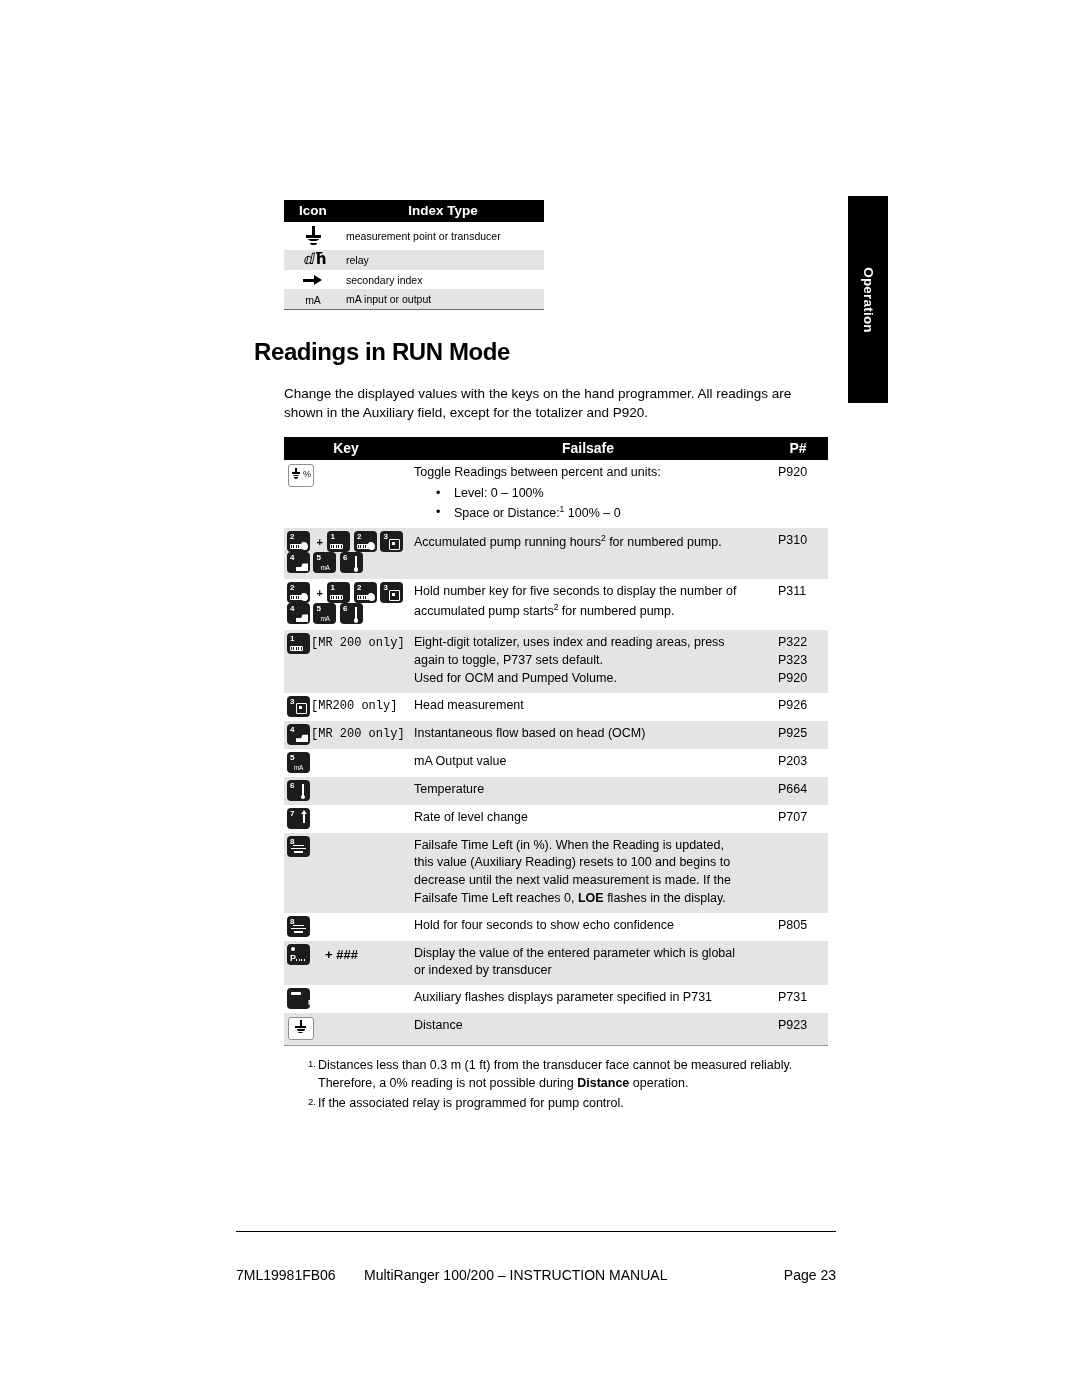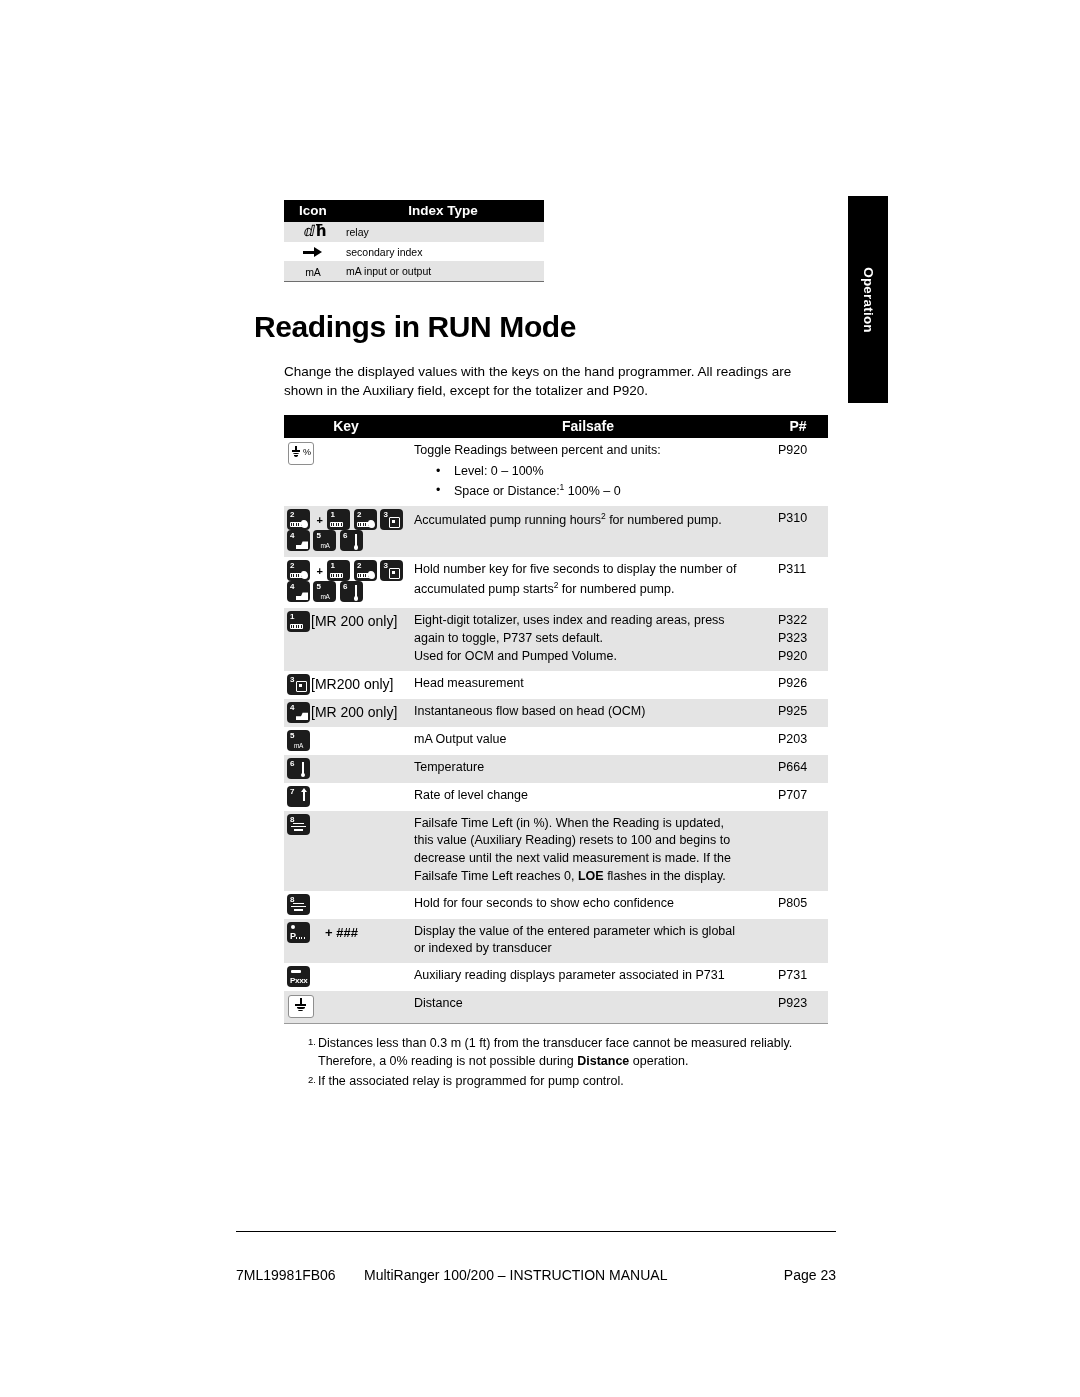--- a/index.html
+++ b/index.html
@@ -123,21 +123,21 @@
     display: block;
   }
   .gl-ma {
     font-size: 10.5px;
     font-weight: normal;
     letter-spacing: -0.2px;
   }
 
   
   h1.page-heading {
-    font-size: 30px;
+    font-size: 24px;
     font-weight: bold;
     margin: 28px 0 18px -30px;
     letter-spacing: -0.4px;
   }
 
   p.intro {
     font-size: 13.5px;
     line-height: 1.45;
     margin: 0 0 14px 0;
   }
@@ -359,21 +359,21 @@
     line-height: 11px;
   }
   .kbtn .kpdots {
     position: absolute;
     left: 8px; bottom: 3px;
     width: 10px; height: 2px;
     background: repeating-linear-gradient(90deg,#ffffff 0 1.2px,#1c1c1c 1.2px 2.6px);
   }
   .kbtn .kpxxx {
     position: absolute;
-    left: 2px; bottom: 0px;
+    left: 20px; bottom: 0px;
     font-size: 8px;
     font-weight: bold;
     color: #ffffff;
     line-height: 10px;
     letter-spacing: -0.3px;
   }
   
   .kbtn.light .ltrans { position: absolute; left: 0; right: 0; top: 2px; bottom: 2px; }
   .kbtn.light .ltrans i { position: absolute; background: #000; display: block; }
   .kbtn.light .ltrans .stem { left: 10.5px; top: 0px;  width: 2px;  height: 6px; }
@@ -390,23 +390,24 @@
   .kbtn.light .lpct span.pct {
     position: absolute;
     right: 2px; top: 4px;
     font-size: 9px;
     line-height: 10px;
     color: #000;
   }
 
   .mr-note {
     display: inline-block;
-    font-size: 14px;
+    font-size: 12px;
     vertical-align: middle;
     line-height: 19px;
+    font-family: Liberation Mono, monospace;
   }
   .plus-hash {
     display: inline-block;
     font-size: 13px;
     font-weight: bold;
     vertical-align: middle;
     line-height: 19px;
     margin-left: 14px;
   }
 
@@ -461,20 +462,28 @@
 
 
     <table class="icon-table">
       <thead>
         <tr>
           <th class="th-icon">Icon</th>
           <th>Index Type</th>
         </tr>
       </thead>
       <tbody>
+        <tr>
+          <td class="cell-icon">
+            <span class="gl gl-transducer">
+              <i class="stem"></i><i class="bar"></i><i class="w1"></i><i class="w2"></i>
+            </span>
+          </td>
+          <td>measurement point or transducer</td>
+        </tr>
         <tr class="shaded">
           <td class="cell-icon">
             <span class="gl gl-relay">ⅆ‌ħ</span>
           </td>
           <td>relay</td>
         </tr>
         <tr>
           <td class="cell-icon">
             <span class="gl gl-arrow">
               <i class="shaft"></i><i class="head"></i>
@@ -666,21 +675,21 @@
             <div>Display the value of the entered parameter which is global</div>
             <div>or indexed by transducer</div>
           </td>
           <td class="td-p"></td>
         </tr>
 
         <tr>
           <td class="td-key">
             <span class="kbtn"><span class="kdash"></span><span class="kpxxx">Pxxx</span></span>
           </td>
-          <td class="td-fn">Auxiliary reading displays parameter associated in P731</td>
+          <td class="td-fn">Auxiliary flashes displays parameter specified in P731</td>
           <td class="td-p">P731</td>
         </tr>
 
         <tr class="shaded last">
           <td class="td-key">
             <span class="kbtn light">
               <span class="ltrans">
                   <i class="stem"></i>
                   <i class="bar"></i>
                   <i class="w1"></i>

